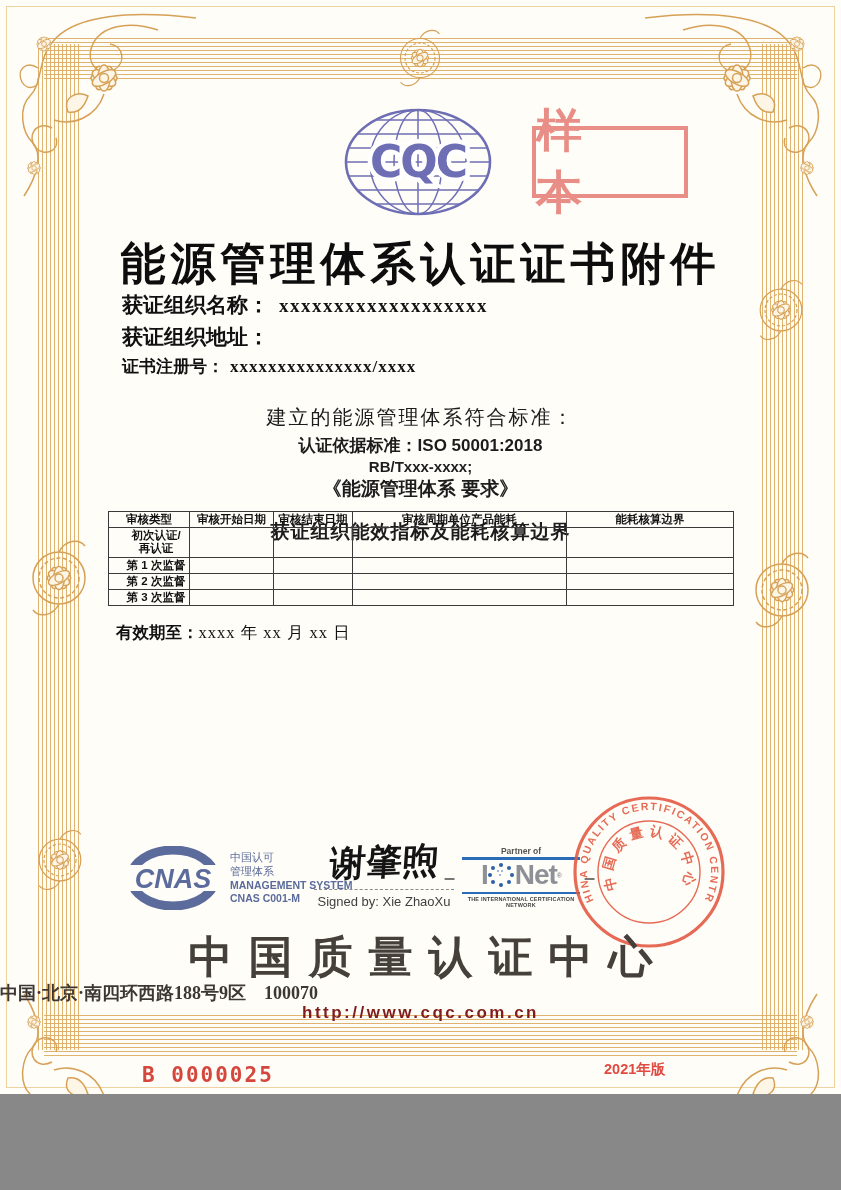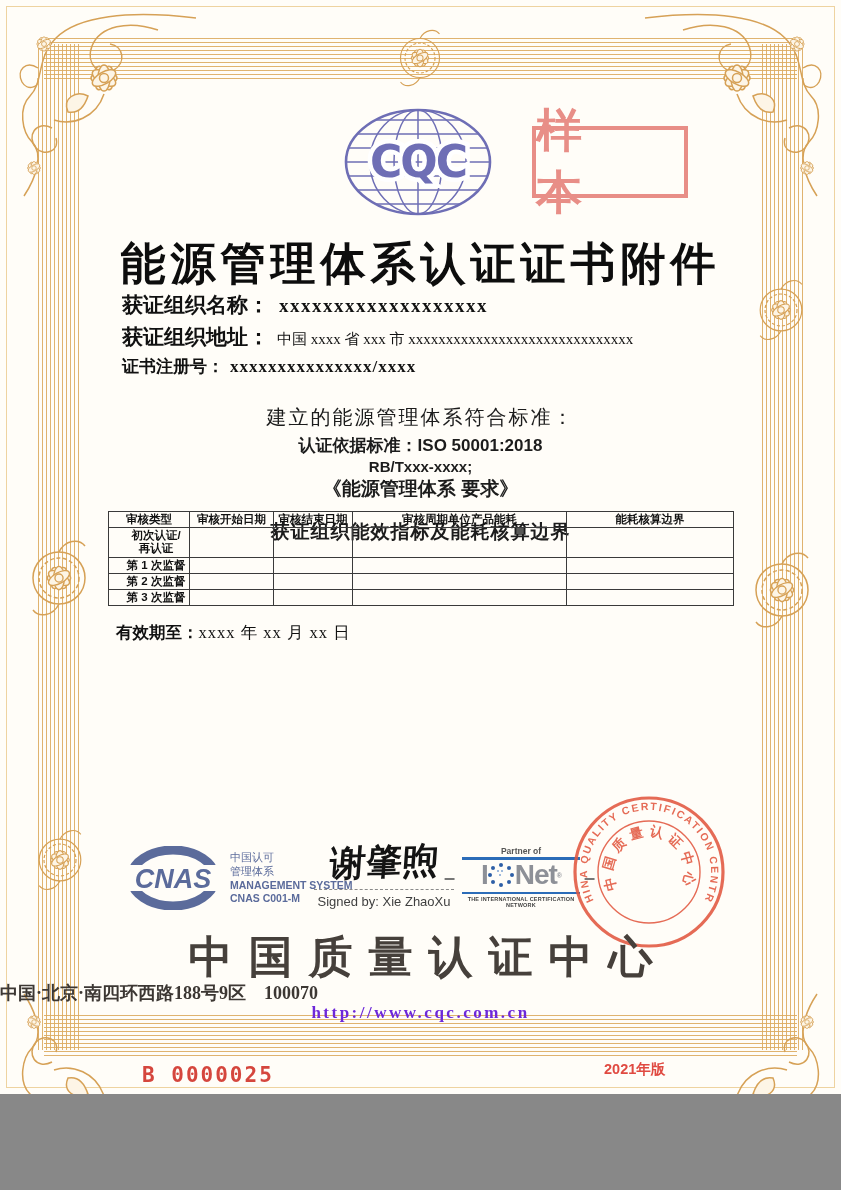--- a/index.html
+++ b/index.html
@@ -89,21 +89,21 @@
   .round-stamp circle { fill:none; stroke:#e25840; }
   .round-stamp text { fill:#e25840; }
 
   
   .org-name-big { position:absolute; top:928px; left:0; right:0; text-align:center;
     font-weight:900; font-size:44px; color:#46403b; letter-spacing:16px; text-indent:16px;
     font-family:"DejaVu Sans", sans-serif; }
   .address { position:absolute; top:981px; left:0; right:0; 
     font-family:"Liberation Serif", serif; font-weight:700; font-size:18px; color:#3c3733; white-space:pre; }
   .website { position:absolute; top:1003px; left:0; right:0; text-align:center;
-    font-family:Liberation Serif, serif; font-weight:700; font-size:17px; letter-spacing:2.5px; color:#6d28d9; }
+    font-family:Liberation Sans, sans-serif; font-weight:700; font-size:17px; letter-spacing:2.5px; color:#7f1d1d; }
   .serial { position:absolute; left:142px; top:1063px; color:#d5463d;
     font-family:"DejaVu Sans Mono", monospace; font-weight:700; font-size:21px; letter-spacing:2px; }
   .edition { position:absolute; left:604px; top:1060px; color:#e04a41; font-weight:700; font-size:14.5px; }
 </style>
 </head>
 <body>
 
 <div class="page">
 
   <div class="outer-line"></div>
@@ -182,21 +182,20 @@
 
   <h1 class="main-title">能源管理体系认证证书附件</h1>
 
   <div class="org-block">
     <div class="org-line">
       <span class="lab">获证组织名称：</span>
       <span class="val-name">xxxxxxxxxxxxxxxxxxx</span>
     </div>
     <div class="org-line">
       <span class="lab">获证组织地址：</span>
-      <span class="val-addr">中国 xxxx 省 xxx 市 xxxxxxxxxxxxxxxxxxxxxxxxxxxxxx</span>
     </div>
     <div class="org-line">
       <span class="lab-sm">证书注册号：</span>
       <span class="val-reg">xxxxxxxxxxxxxxx/xxxx</span>
     </div>
   </div>
 
   <div class="standards">
     <div class="std-intro">建立的能源管理体系符合标准：</div>
     <div class="std-basis">认证依据标准：ISO 50001:2018</div>

